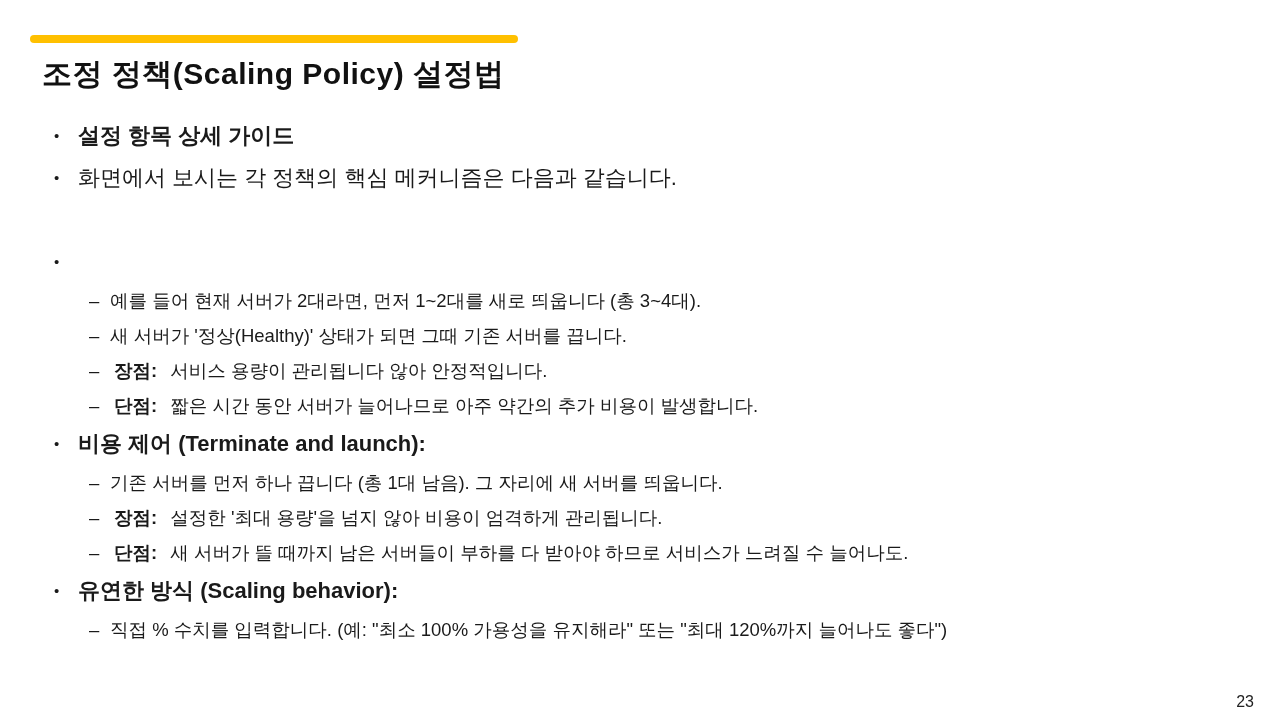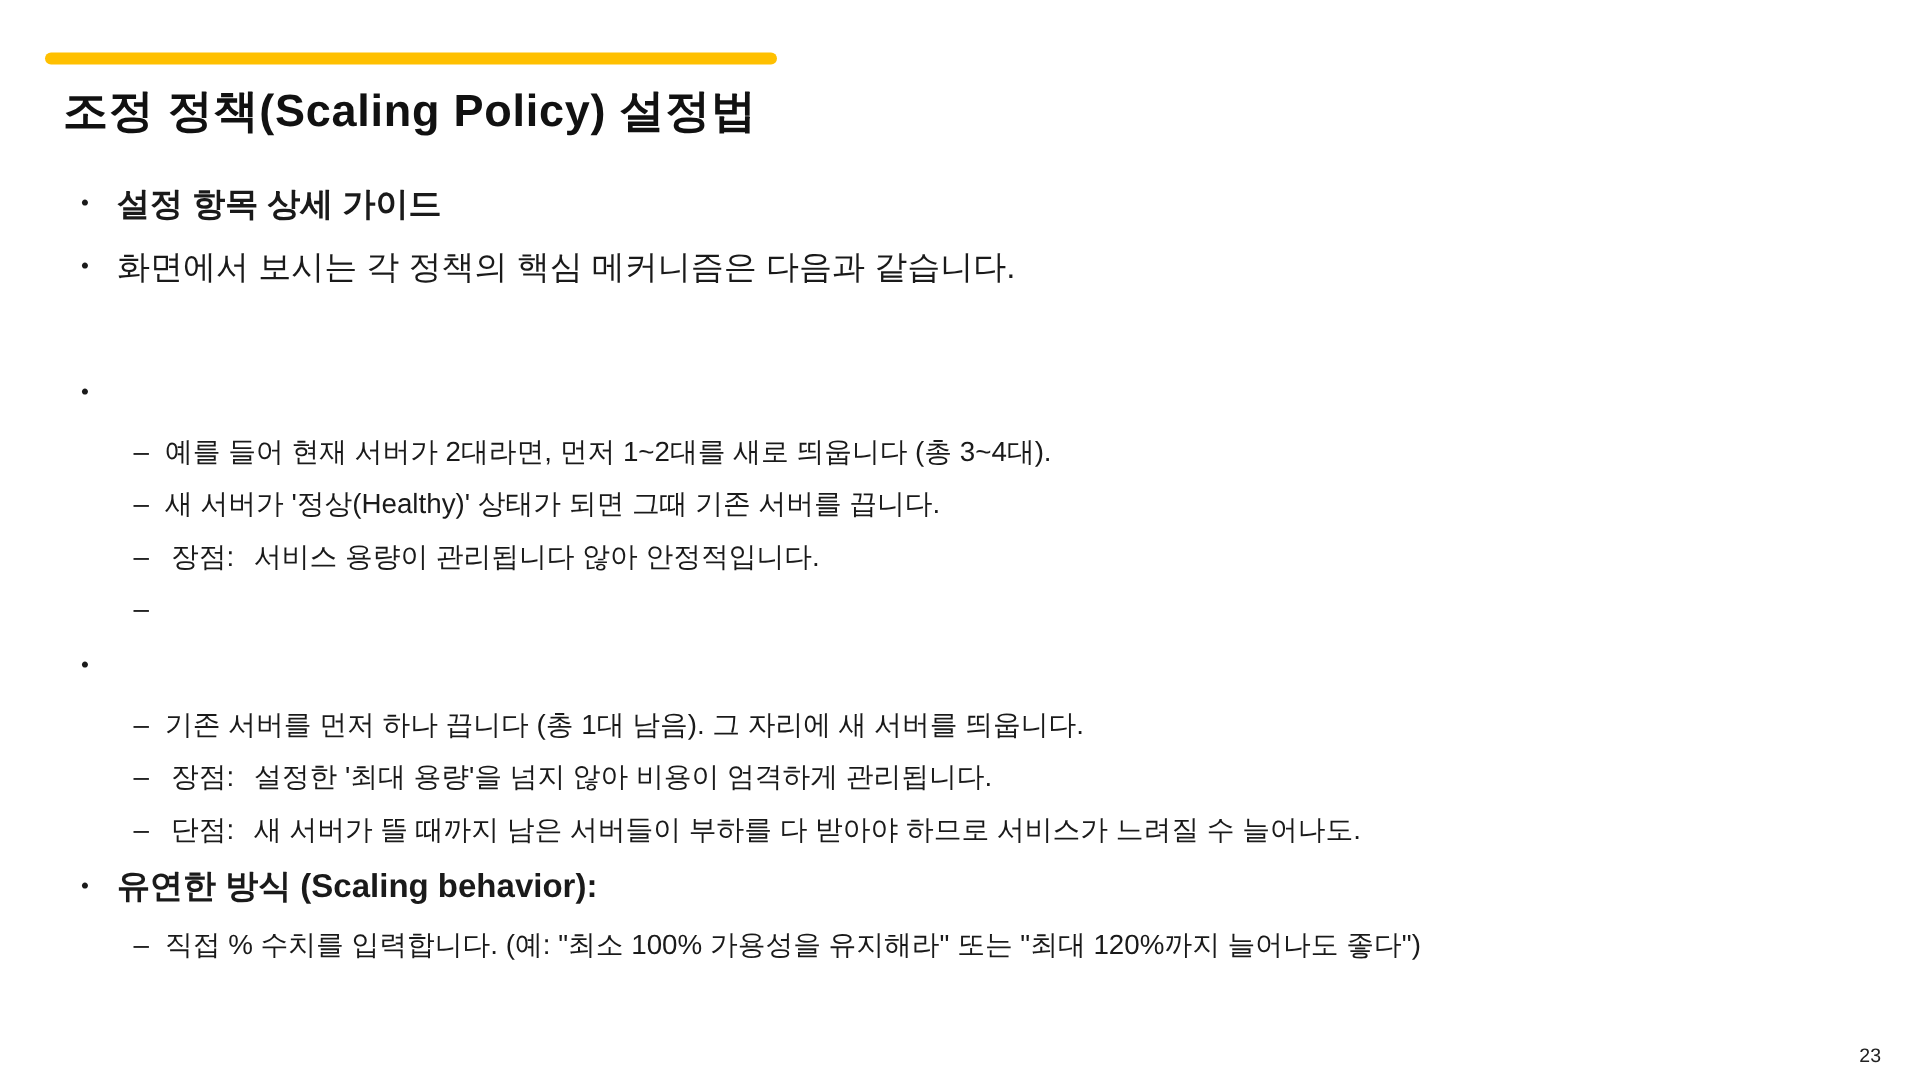--- a/index.html
+++ b/index.html
@@ -58,28 +58,28 @@
     line-height: 35px;
     font-size: 18.5px;
     padding-left: 43px;
   }
   .row.l2 .marker {
     width: 21px;
     flex: 0 0 21px;
     line-height: 35px;
   }
   .row.l2 .txt { white-space: nowrap; }
-  .row.l2 .txt b { font-weight: 400; }
+  .row.l2 .txt b { font-weight: 700; }
 
   .spacer { height: 42px; }
 
   .page-number {
     position: absolute;
     right: 30px; bottom: 13px;
-    font-size: 13px;
+    font-size: 16px;
     color: #222222;
   }
 </style>
 </head>
 <body>
 
 <div class="slide">
 
   <div class="accent-bar" style="background: rgb(255, 192, 0);"></div>
 
@@ -113,24 +113,26 @@
       <span class="txt">새 서버가 '정상(Healthy)' 상태가 되면 그때 기존 서버를 끕니다.</span>
     </div>
 
     <div class="row l2">
       <span class="marker">–</span>
       <span class="txt"><b>장점:</b><span> 서비스 용량이 관리됩니다 않아 안정적입니다.</span></span>
     </div>
 
     <div class="row l2">
       <span class="marker">–</span>
+      <span class="txt"><b>단점:</b><span> 짧은 시간 동안 서버가 늘어나므로 아주 약간의 추가 비용이 발생합니다.</span></span>
     </div>
 
     <div class="row l1">
       <span class="marker">•</span>
+      <span class="txt bold">비용 제어 (Terminate and launch):</span>
     </div>
 
     <div class="row l2">
       <span class="marker">–</span>
       <span class="txt">기존 서버를 먼저 하나 끕니다 (총 1대 남음). 그 자리에 새 서버를 띄웁니다.</span>
     </div>
 
     <div class="row l2">
       <span class="marker">–</span>
       <span class="txt"><b>장점:</b><span> 설정한 '최대 용량'을 넘지 않아 비용이 엄격하게 관리됩니다.</span></span>

